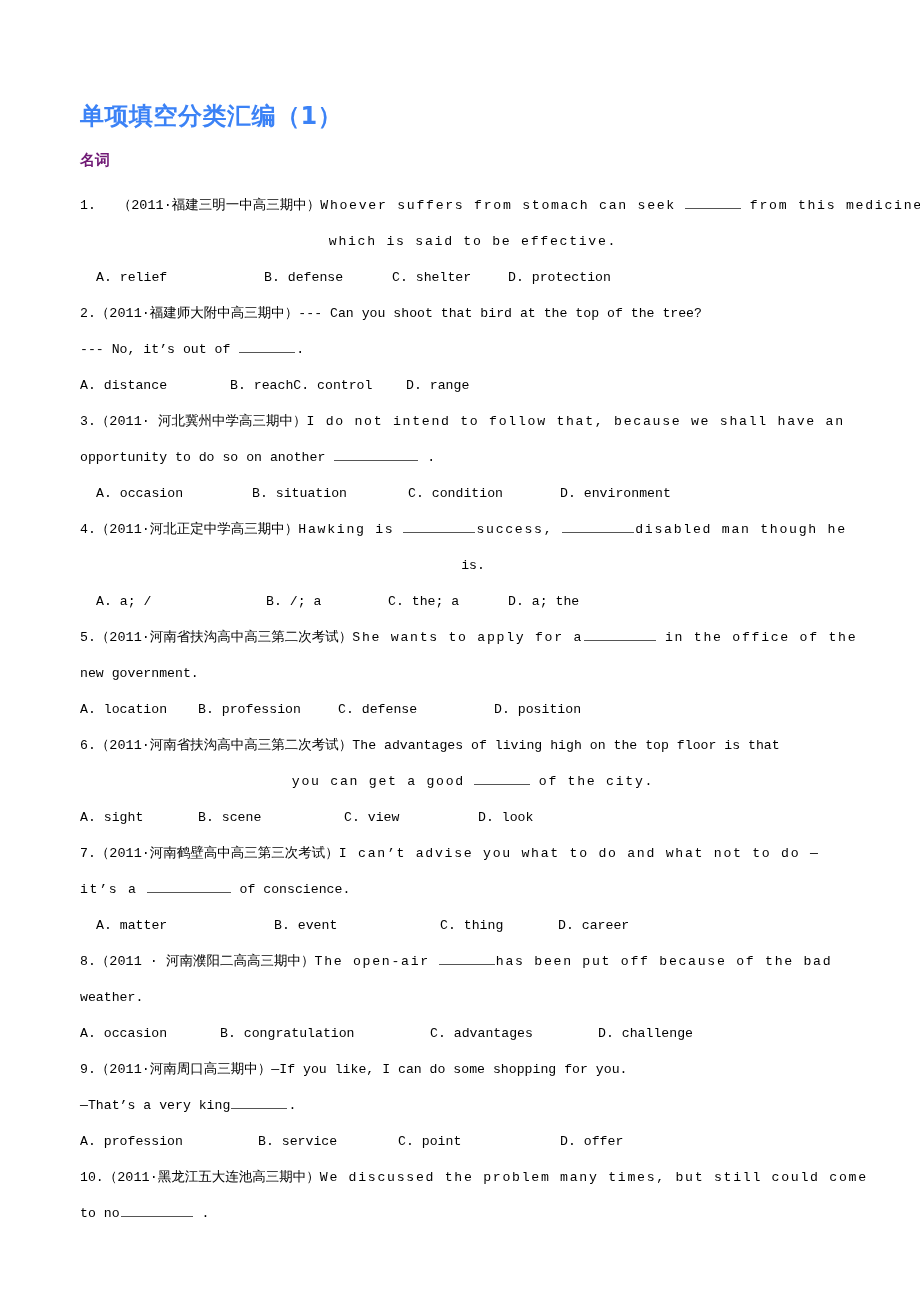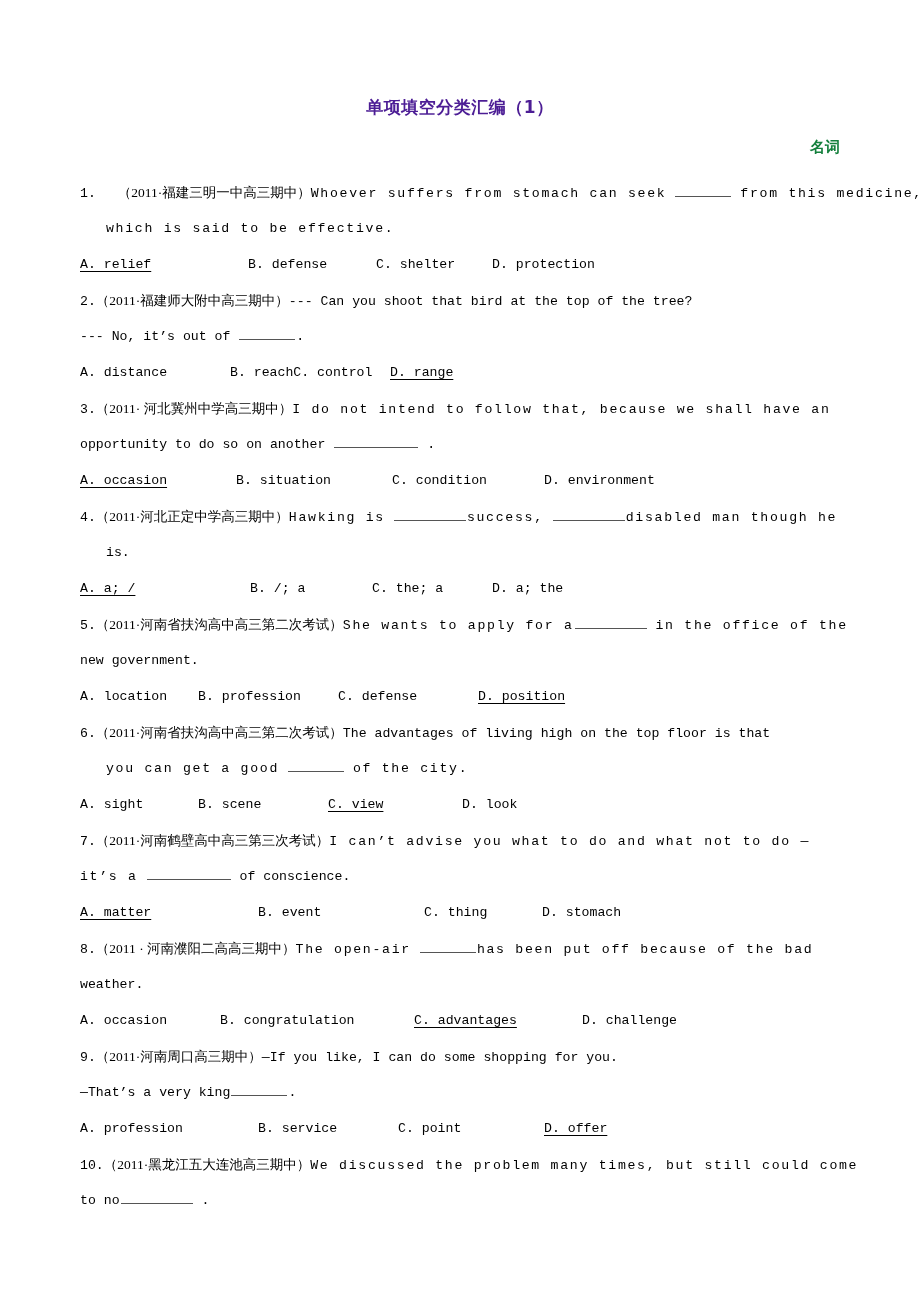--- a/index.html
+++ b/index.html
@@ -17,32 +17,31 @@
   .page {
     position: relative;
     width: 920px;
     height: 1302px;
     box-sizing: border-box;
     padding: 0 80px;
   }
 
   
   .doc-title {
-    text-align: center;
-    color: #4c1d95;
+    color: #3b82f6;
     font-family: "DejaVu Sans", "Liberation Sans", sans-serif;
     font-weight: bold;
-    font-size: 17px;
+    font-size: 24px;
     letter-spacing: 0.5px;
     padding-top: 86px;
     line-height: 1.2;
   }
   .doc-subtitle {
-    text-align: right;
-    color: #15803d;
+    text-align: left;
+    color: #701a75;
     font-family: "DejaVu Sans", "Liberation Sans", sans-serif;
     font-weight: bold;
     font-size: 15px;
     margin-top: 20px;
   }
 
   
   .qlist {
     margin-top: 18px;
   }
@@ -50,24 +49,24 @@
     font-size: 13.2px;
     line-height: 1.0;
     margin-bottom: 0;
   }
   .qline {
     white-space: nowrap;
     height: 36px;
     line-height: 36px;
     overflow: visible;
   }
-  .qline.indent-1 { padding-left: 26px; }
+  .qline.indent-1 { padding-left: 26px; text-align: center; }
 
   .cjk {
-    font-family: Liberation Serif, serif;
+    font-family: Liberation Mono, monospace;
     font-size: 13.5px;
   }
   .en {
     font-family: "Liberation Mono", "DejaVu Sans Mono", monospace;
     font-size: 13.2px;
   }
   .en-wide { letter-spacing: 1.7px; }
 
   .blank {
     display: inline-block;
@@ -83,22 +82,22 @@
   
   .opts {
     white-space: nowrap;
     height: 36px;
     line-height: 36px;
     font-family: "Liberation Mono", "DejaVu Sans Mono", monospace;
     font-size: 13.2px;
   }
   .opt { display: inline-block; }
   .opt.correct {
-    text-decoration: underline;
     text-underline-offset: 3px;
+    margin-left: 16px;
   }
 </style>
 </head>
 <body>
 
 <div class="page">
 
   <h1 class="doc-title">单项填空分类汇编（1）</h1>
   <h2 class="doc-subtitle">名词</h2>
 
@@ -190,21 +189,21 @@
     <div class="q">
       <div class="qline">
         <span class="en">7.</span><span class="cjk">（2011·河南鹤壁高中高三第三次考试）</span><span class="en en-wide">I can’t advise you what to do and what not to do —</span>
       </div>
       <div class="qline">
         <span class="en en-wide">it’s a</span>
         <span class="blank b-xl"></span>
         <span class="en">of conscience.</span>
       </div>
       <div class="opts">
-        <span class="opt correct" style="width:178px">A. matter</span><span class="opt" style="width:166px">B. event</span><span class="opt" style="width:118px">C. thing</span><span class="opt">D. stomach</span>
+        <span class="opt correct" style="width:178px">A. matter</span><span class="opt" style="width:166px">B. event</span><span class="opt" style="width:118px">C. thing</span><span class="opt">D. career</span>
       </div>
     </div>
 
     <div class="q">
       <div class="qline">
         <span class="en">8.</span><span class="cjk">（2011 · 河南濮阳二高高三期中）</span><span class="en en-wide">The open-air</span>
         <span class="blank b-md"></span><span class="en en-wide">has been put off because of the bad</span>
       </div>
       <div class="qline">
         <span class="en">weather.</span>

